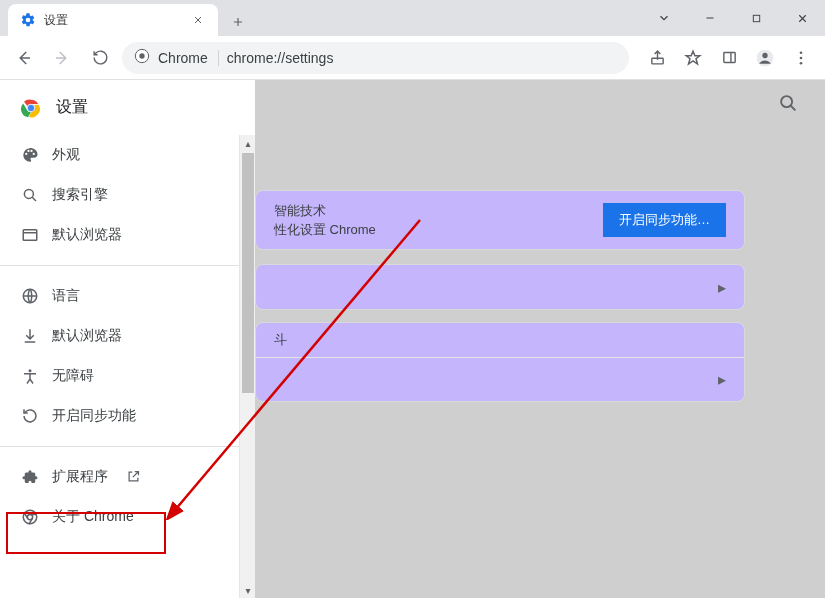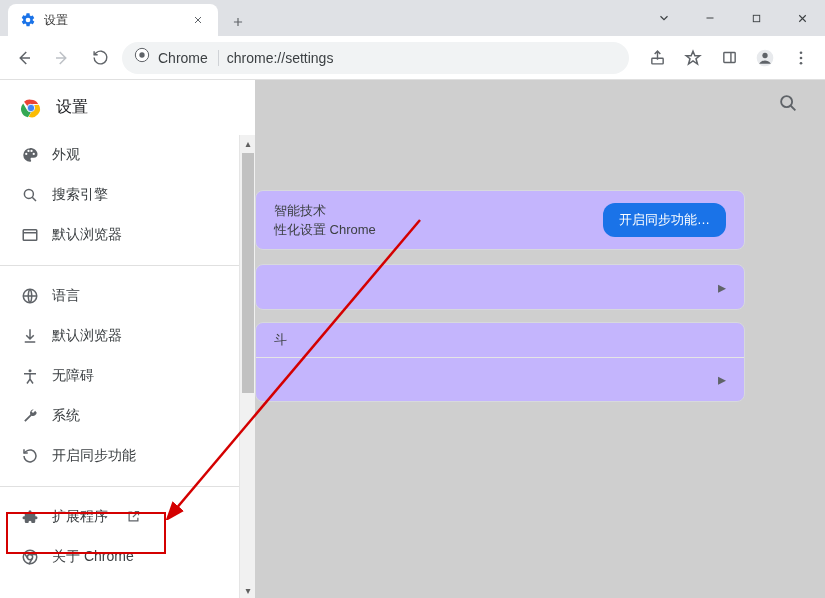--- a/index.html
+++ b/index.html
@@ -13,21 +13,21 @@
   .tab-close { width: 16px; height: 16px; color: #5f6368; cursor: pointer; display:flex; align-items:center; justify-content:center; }
   .newtab { width: 28px; height: 28px; display:flex; align-items:center; justify-content:center; color:#5f6368; margin-left:6px; cursor:pointer; }
   .win-controls { position: absolute; right: 0; top: 0; height: 36px; display: flex; align-items: center; }
   .win-controls .wc { width: 46px; height: 36px; display:flex; align-items:center; justify-content:center; color:#3c4043; cursor:pointer; }
   .win-controls .chev { width: 46px; height:36px; display:flex; align-items:center; justify-content:center; color:#3c4043; }
 
   
   .toolbar { height: 44px; background: #fff; border-bottom: 1px solid #e0e0e0; display:flex; align-items:center; padding: 0 8px; gap: 6px; }
   .tb-btn { width: 32px; height: 32px; border-radius: 50%; display:flex; align-items:center; justify-content:center; color:#5f6368; cursor:pointer; }
   .tb-btn.disabled { color:#bdc1c6; cursor:default; }
-  .omnibox { flex: 1; height: 32px; background: #f1f3f4; border-radius: 16px; display:flex; align-items:flex-end; padding: 8px 12px; gap: 8px; color:#5f6368; font-size: 14px; }
+  .omnibox { flex: 1; height: 32px; background: #f1f3f4; border-radius: 16px; display:flex; align-items:center; padding: 14px 12px; gap: 8px; color:#5f6368; font-size: 14px; }
   .omnibox .chip { color:#3c4043; border-right:1px solid #cfd2d6; padding-right:10px; }
   .omnibox .url { color:#3c4043; }
   .right-icons { display:flex; align-items:center; gap:4px; margin-left:6px; }
 
   
   .main { position: relative; height: calc(598px - 36px - 44px); display:flex; }
   .sidebar { width: 255px; background:#fff; position: relative; display:flex; flex-direction:column; }
   .sidebar-header { height: 55px; display:flex; align-items:center; gap: 14px; padding: 0 20px; }
   .chrome-logo { width: 22px; height: 22px; }
   .sidebar-title { font-size: 16px; color:#202124; }
@@ -43,21 +43,21 @@
   .side-scroll .up { top:0; }
   .side-scroll .down { bottom:0; }
   .side-scroll .thumb { position:absolute; left:2px; width:12px; top:18px; height:240px; background:#c1c1c1; border-radius:0; cursor:pointer; }
 
   .content { flex:1; background:#cfcfcf; position:relative; overflow:hidden; }
   .content-search { position:absolute; top:12px; right:24px; width:24px; height:24px; color:#5f6368; cursor:pointer; }
 
   .card { position:absolute; left:0; right:80px; background:#c4b5fd; border:1px solid #d7d9dc; border-radius:8px; }
   .card1 { top:110px; height:60px; display:flex; align-items:center; justify-content:space-between; padding:0 18px; }
   .card1 .txt { font-size:13px; color:#3c4043; line-height:1.5; }
-  .sync-btn { background:#1a73e8; color:#fff; border:none; border-radius:12px; padding:8px 16px; font-size:13px; cursor:pointer; }
+  .sync-btn { background:#1a73e8; color:#fff; border:none; border-radius:0; padding:8px 16px; font-size:13px; cursor:pointer; }
   .row { height:44px; display:flex; align-items:center; justify-content:flex-end; padding:0 18px; border-top:1px solid #e5e5e5; }
   .row:first-child { border-top:none; }
   .row .arr { color:#5f6368; }
   .card2 { top:184px; }
   .card3 { top:242px; height:80px; display:flex; flex-direction:column; }
   .card3 .lbl { padding: 8px 18px 0; font-size:13px; color:#3c4043; }
 
   
   .anno-box { position:absolute; border:2px solid #d40000; pointer-events:none; }
   .anno-arrow { position:absolute; pointer-events:none; }
@@ -238,28 +238,20 @@
         <span class="icn">
             <svg viewBox="0 0 24 24" width="18" height="18" fill="none" stroke="currentColor" stroke-width="2">
               <circle cx="12" cy="5" r="2" fill="currentColor" stroke="none"></circle>
               <path d="M4 9h16M12 9v7M8 22l4-6 4 6"></path>
             </svg>
           </span>
         <span>无障碍</span>
       </div>
       <div class="s-item">
         <span class="icn">
-            <svg viewBox="0 0 24 24" width="18" height="18" fill="currentColor">
-              <path d="M21 7a5 5 0 0 1-6.9 4.6L6 19.7 4.3 18l8.1-8.1A5 5 0 0 1 17 3l-3 3 2 2 3-3c.6.6 1 1.3 1 2z"></path>
-            </svg>
-          </span>
-        <span>系统</span>
-      </div>
-      <div class="s-item">
-        <span class="icn">
             <svg viewBox="0 0 24 24" width="18" height="18" fill="none" stroke="currentColor" stroke-width="2">
               <path d="M4 12a8 8 0 1 0 3-6.3L4 8"></path>
               <path d="M4 3v5h5"></path>
             </svg>
           </span>
         <span>开启同步功能</span>
       </div>
 
       <div class="s-sep"></div>
 

